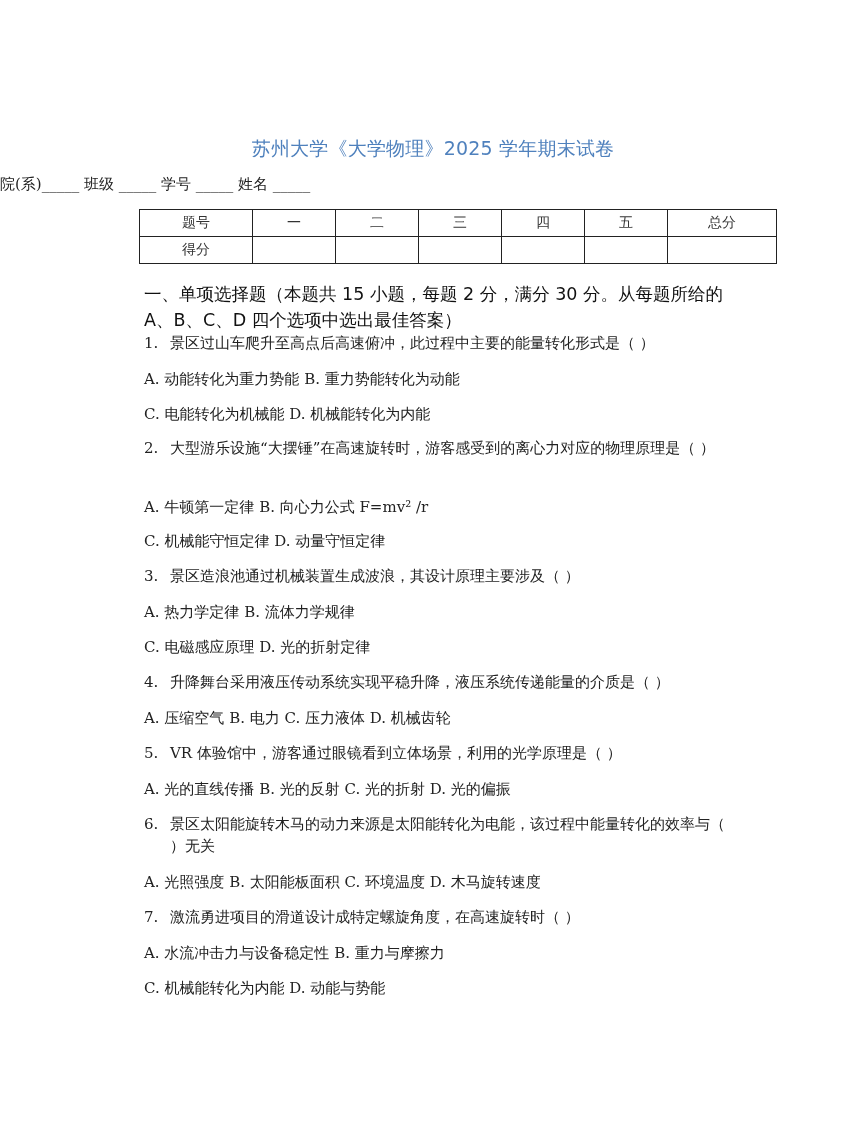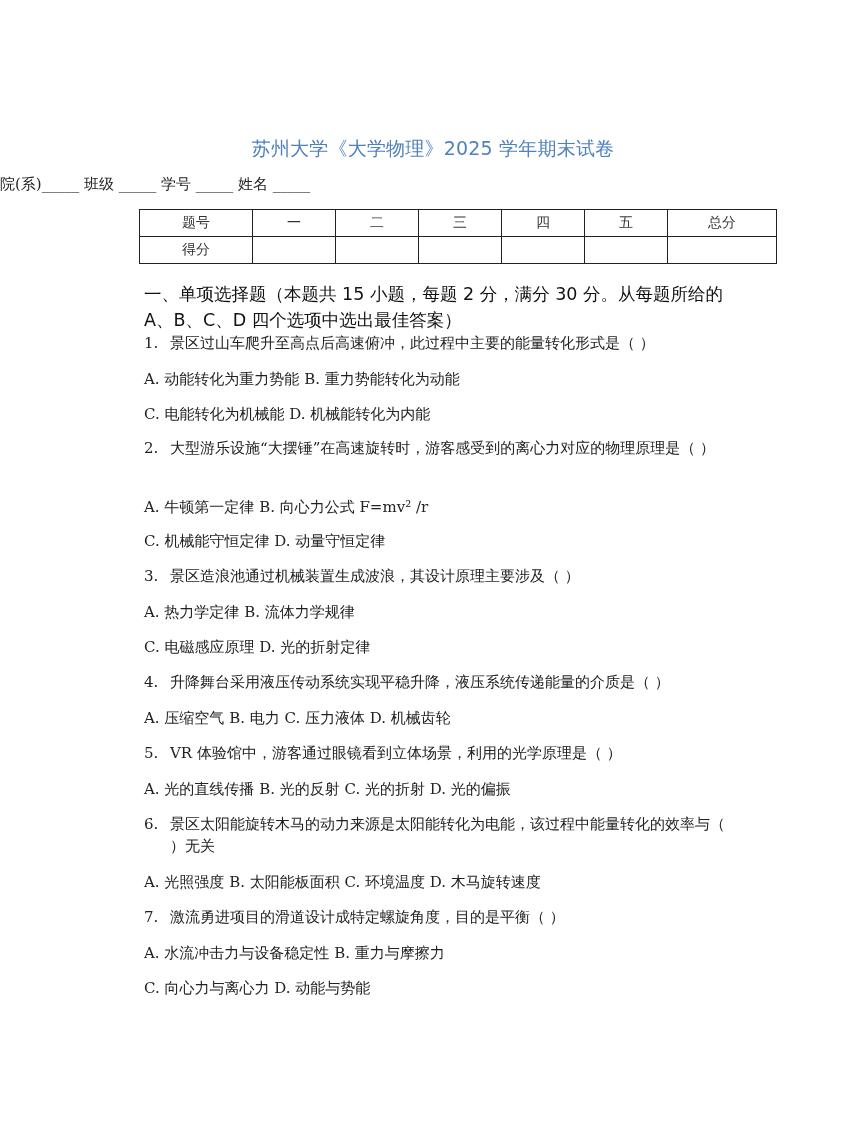--- a/index.html
+++ b/index.html
@@ -102,16 +102,16 @@
 <div class="line" style="top:778px">A. 光的直线传播 B. 光的反射 C. 光的折射 D. 光的偏振</div>
 
 <div class="line q" style="top:813px">
   <span class="num">6.</span>
   <span class="txt">景区太阳能旋转木马的动力来源是太阳能转化为电能，该过程中能量转化的效率与（ ）无关</span>
 </div>
 <div class="line" style="top:871px">A. 光照强度 B. 太阳能板面积 C. 环境温度 D. 木马旋转速度</div>
 
 <div class="line q" style="top:906px">
   <span class="num">7.</span>
-  <span class="txt">激流勇进项目的滑道设计成特定螺旋角度，目的是平衡（ ）</span>
+  <span class="txt">激流勇进项目的滑道设计成特定螺旋角度，在高速旋转时（ ）</span>
 </div>
 <div class="line" style="top:942px">A. 水流冲击力与设备稳定性 B. 重力与摩擦力</div>
-<div class="line" style="top:977px">C. 向心力与离心力 D. 动能与势能</div>
+<div class="line" style="top:977px">C. 机械能转化为内能 D. 动能与势能</div>
 
 </body></html>

